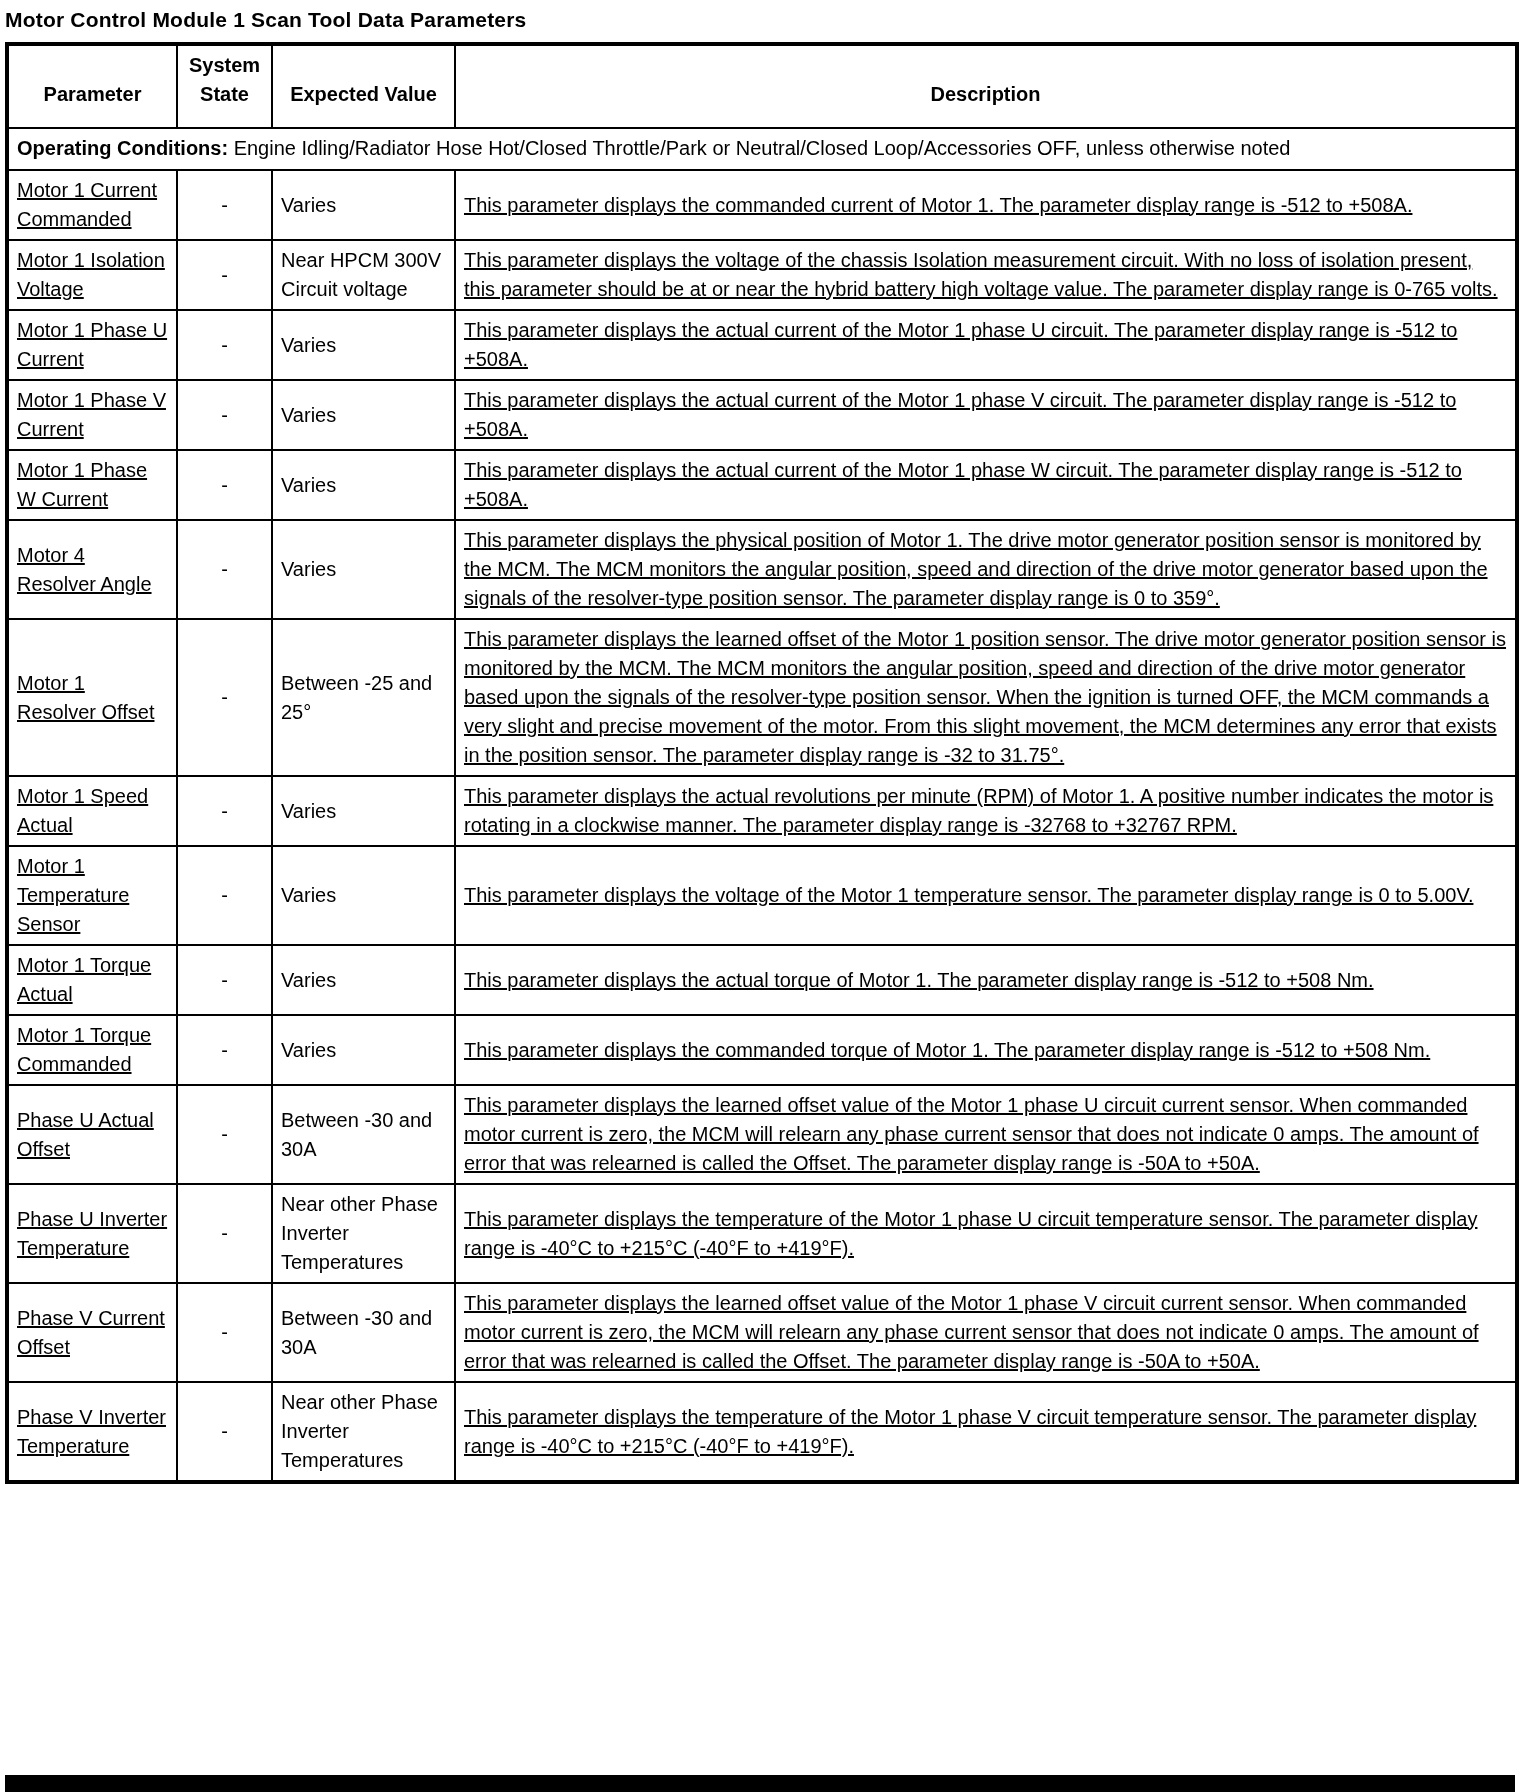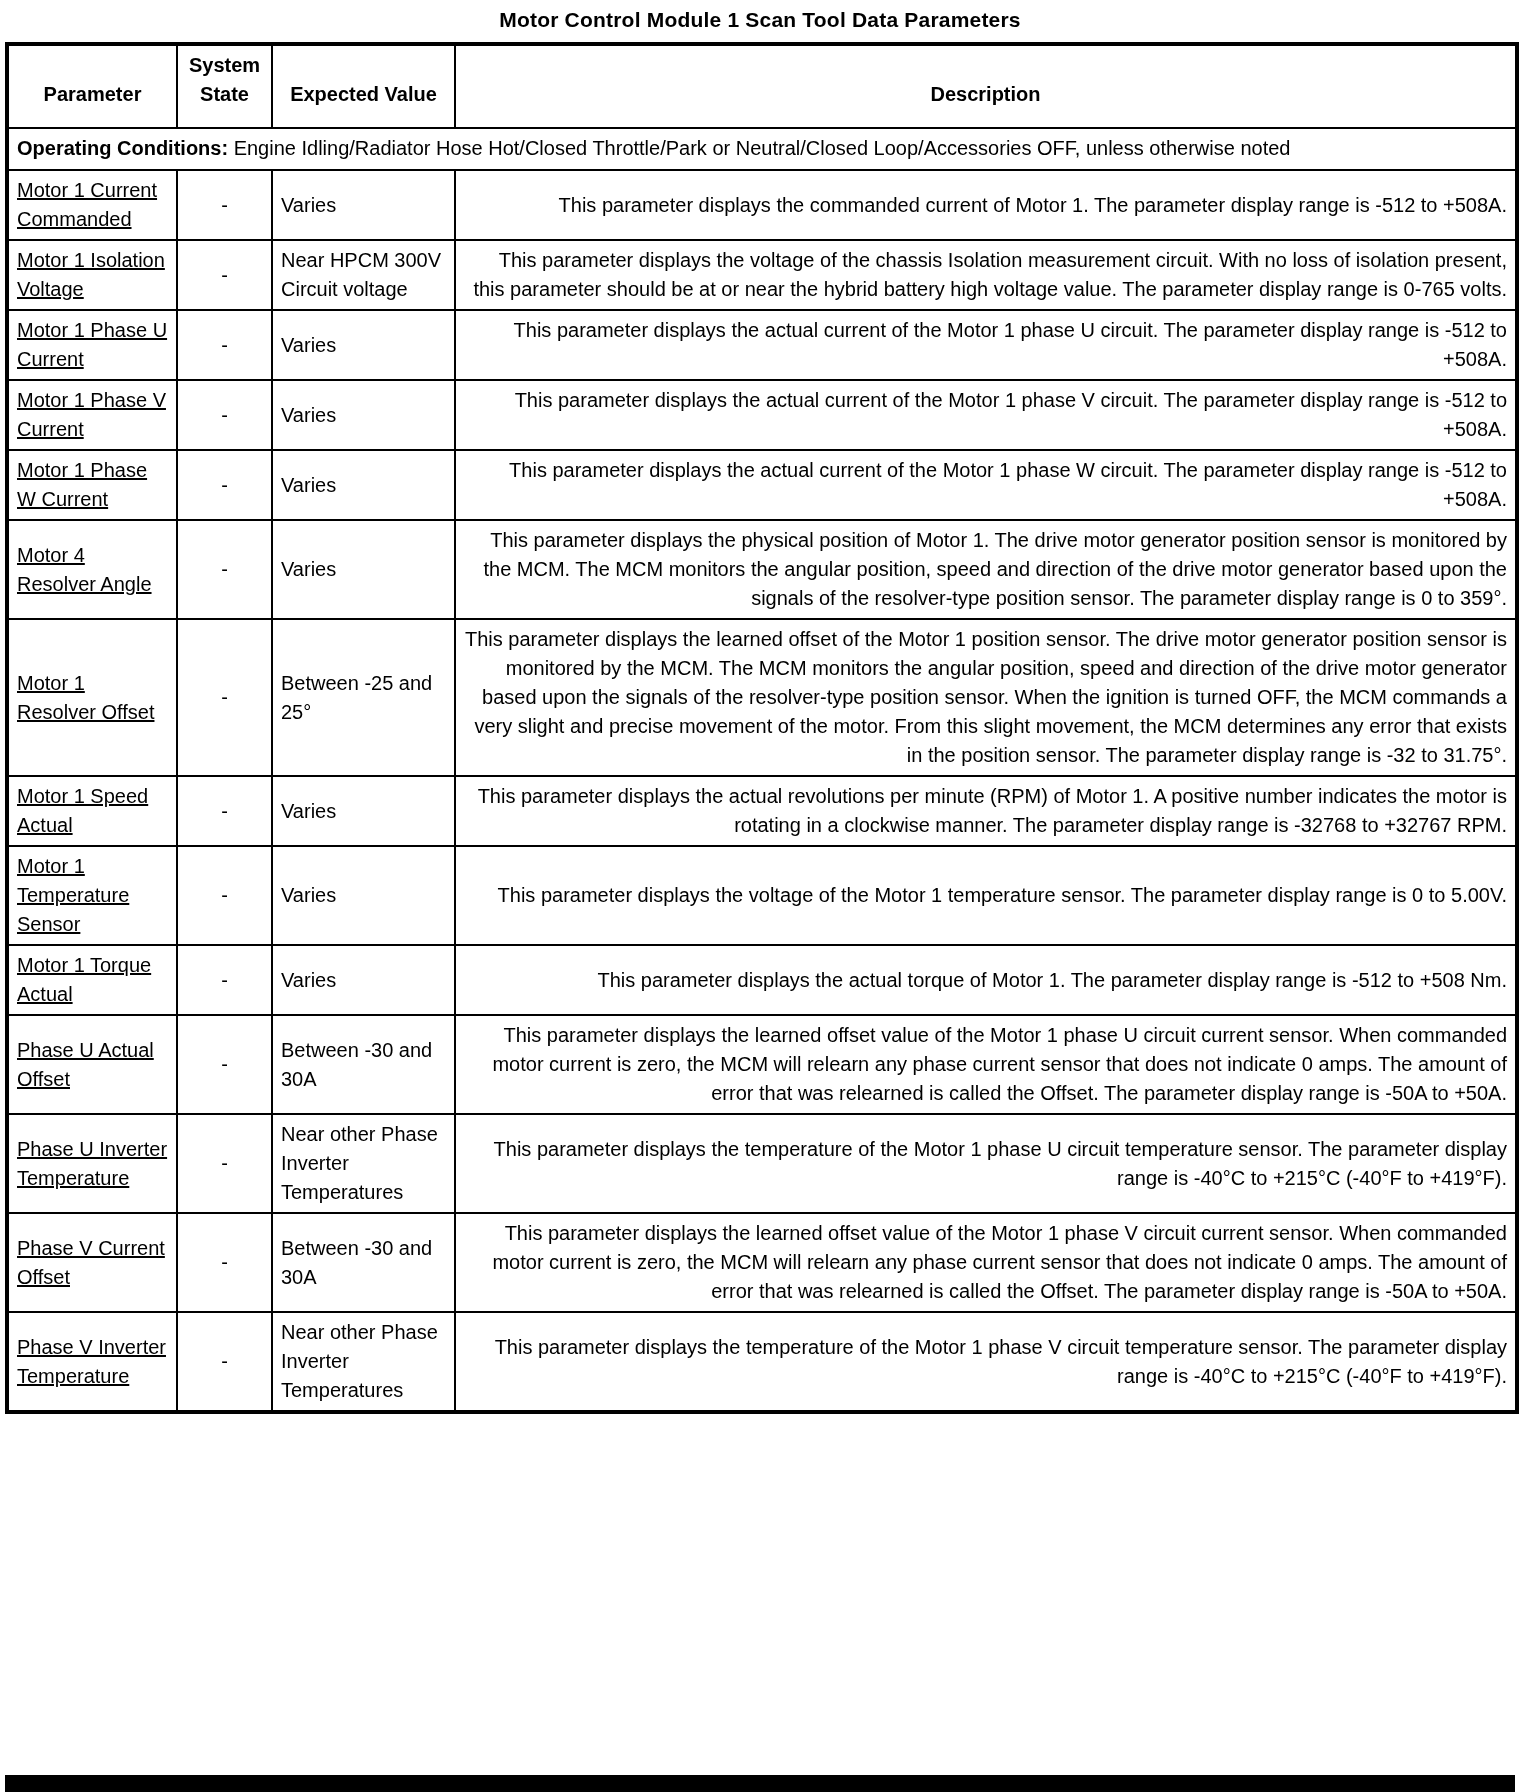--- a/index.html
+++ b/index.html
@@ -11,21 +11,21 @@
   .page {
     position: relative;
     width: 1520px;
     min-height: 1792px;
     padding: 6px 5px 30px 5px;
     font-family: "Liberation Sans", sans-serif;
     color: #000000;
     background: #ffffff;
   }
   .doc-title {
-    text-align: center;
+    text-align: left;
     font-weight: bold;
     font-size: 21px;
     margin: 2px 0 10px 0;
     letter-spacing: 0.2px;
   }
   table.params {
     width: 1510px;
     border-collapse: collapse;
     table-layout: fixed;
     border: 4px solid #000000;
@@ -47,21 +47,21 @@
   table.params td {
     vertical-align: middle;
   }
   col.col-param    { width: 170px; }
   col.col-state    { width: 95px;  }
   col.col-expected { width: 183px; }
   col.col-desc     { width: 1062px; }
   td.param    { text-align: left;  padding-left: 6px; padding-right: 6px; text-decoration: underline; }
   td.state    { text-align: center; }
   td.expected { padding-left: 5px; padding-right: 5px; }
-  td.desc     { text-align: right;  padding-left: 10px; padding-right: 12px; }
+  td.desc     { text-align: left;  padding-left: 10px; padding-right: 12px; text-decoration: underline; }
   tr.oc-row td {
     text-align: left;
     vertical-align: top;
     padding: 5px 10px 6px 8px;
     margin-top: 40px;
   }
   .oc-label { font-weight: bold; }
   .bottom-bar {
     position: absolute;
     left: 5px;
@@ -154,20 +154,26 @@
           <td class="expected">Varies</td>
           <td class="desc">This parameter displays the voltage of the Motor 1 temperature sensor. The parameter display range is 0 to 5.00V.</td>
         </tr>
         <tr>
           <td class="param">Motor 1 Torque Actual</td>
           <td class="state">-</td>
           <td class="expected">Varies</td>
           <td class="desc">This parameter displays the actual torque of Motor 1. The parameter display range is -512 to +508 Nm.</td>
         </tr>
         <tr>
+          <td class="param">Motor 1 Torque Commanded</td>
+          <td class="state">-</td>
+          <td class="expected">Varies</td>
+          <td class="desc">This parameter displays the commanded torque of Motor 1. The parameter display range is -512 to +508 Nm.</td>
+        </tr>
+        <tr>
           <td class="param">Phase U Actual Offset</td>
           <td class="state">-</td>
           <td class="expected">Between -30 and 30A</td>
           <td class="desc">This parameter displays the learned offset value of the Motor 1 phase U circuit current sensor. When commanded motor current is zero, the MCM will relearn any phase current sensor that does not indicate 0 amps. The amount of error that was relearned is called the Offset. The parameter display range is -50A to +50A.</td>
         </tr>
         <tr>
           <td class="param">Phase U Inverter Temperature</td>
           <td class="state">-</td>
           <td class="expected">Near other Phase Inverter Temperatures</td>
           <td class="desc">This parameter displays the temperature of the Motor 1 phase U circuit temperature sensor. The parameter display range is -40°C to +215°C (-40°F to +419°F).</td>

